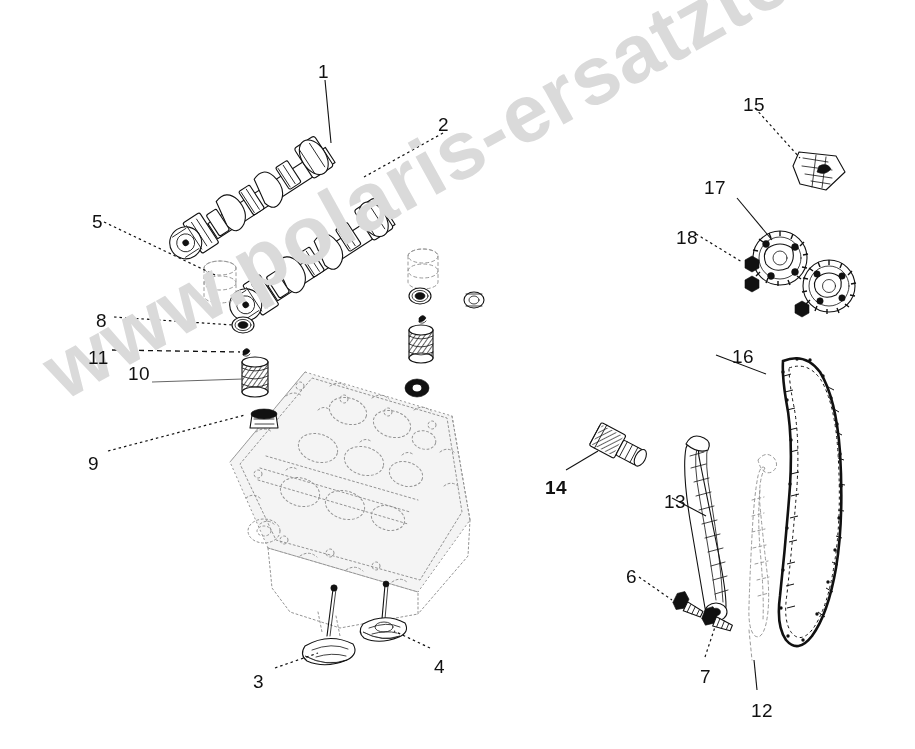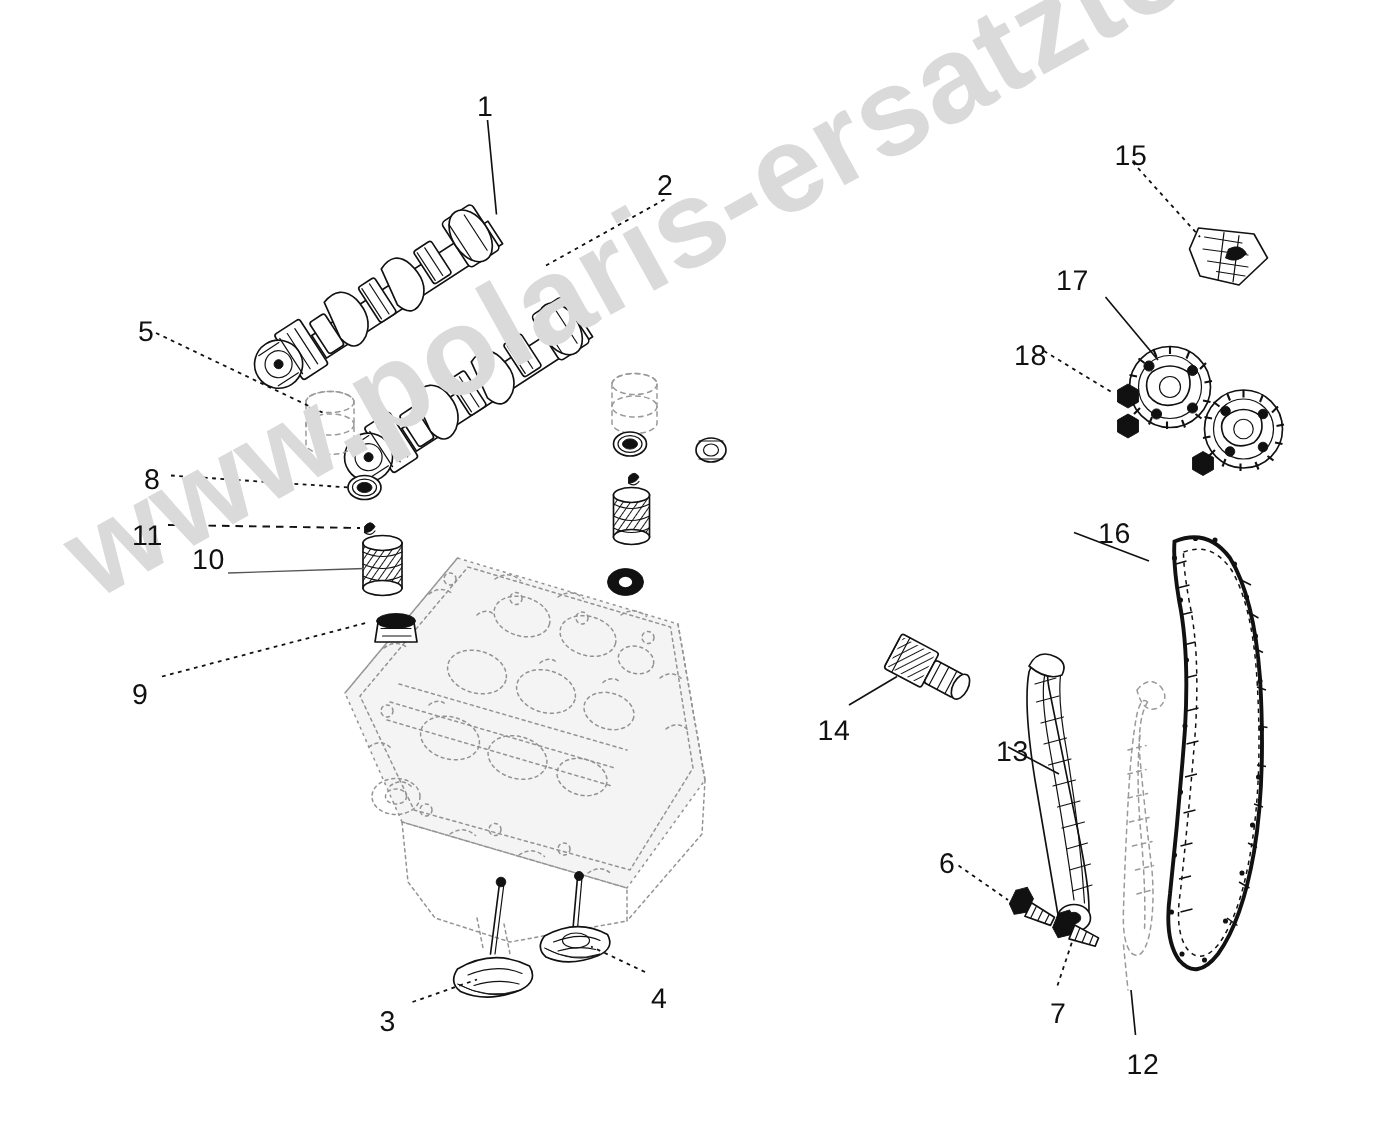--- a/index.html
+++ b/index.html
@@ -469,20 +469,20 @@
       <div class="callout-num" style="left: 434px; top: 657px;">4</div>
       <div class="callout-num" style="left: 92px; top: 212px;">5</div>
       <div class="callout-num" style="left: 626px; top: 567px;">6</div>
       <div class="callout-num" style="left: 700px; top: 667px;">7</div>
       <div class="callout-num" style="left: 96px; top: 311px;">8</div>
       <div class="callout-num" style="left: 88px; top: 454px;">9</div>
       <div class="callout-num" style="left: 128px; top: 364px;">10</div>
       <div class="callout-num" style="left: 88px; top: 348px;">11</div>
       <div class="callout-num" style="left: 751px; top: 701px;">12</div>
       <div class="callout-num" style="left: 664px; top: 492px;">13</div>
-      <div class="callout-num" style="left: 545px; top: 478px;">14</div>
+      <div class="callout-num" style="left: 545px; top: 478px; font-weight: bold;">14</div>
       <div class="callout-num" style="left: 743px; top: 95px;">15</div>
       <div class="callout-num" style="left: 732px; top: 347px;">16</div>
       <div class="callout-num" style="left: 704px; top: 178px;">17</div>
       <div class="callout-num" style="left: 676px; top: 228px;">18</div>
     </div>
 
 </div>
 
 </body></html>

